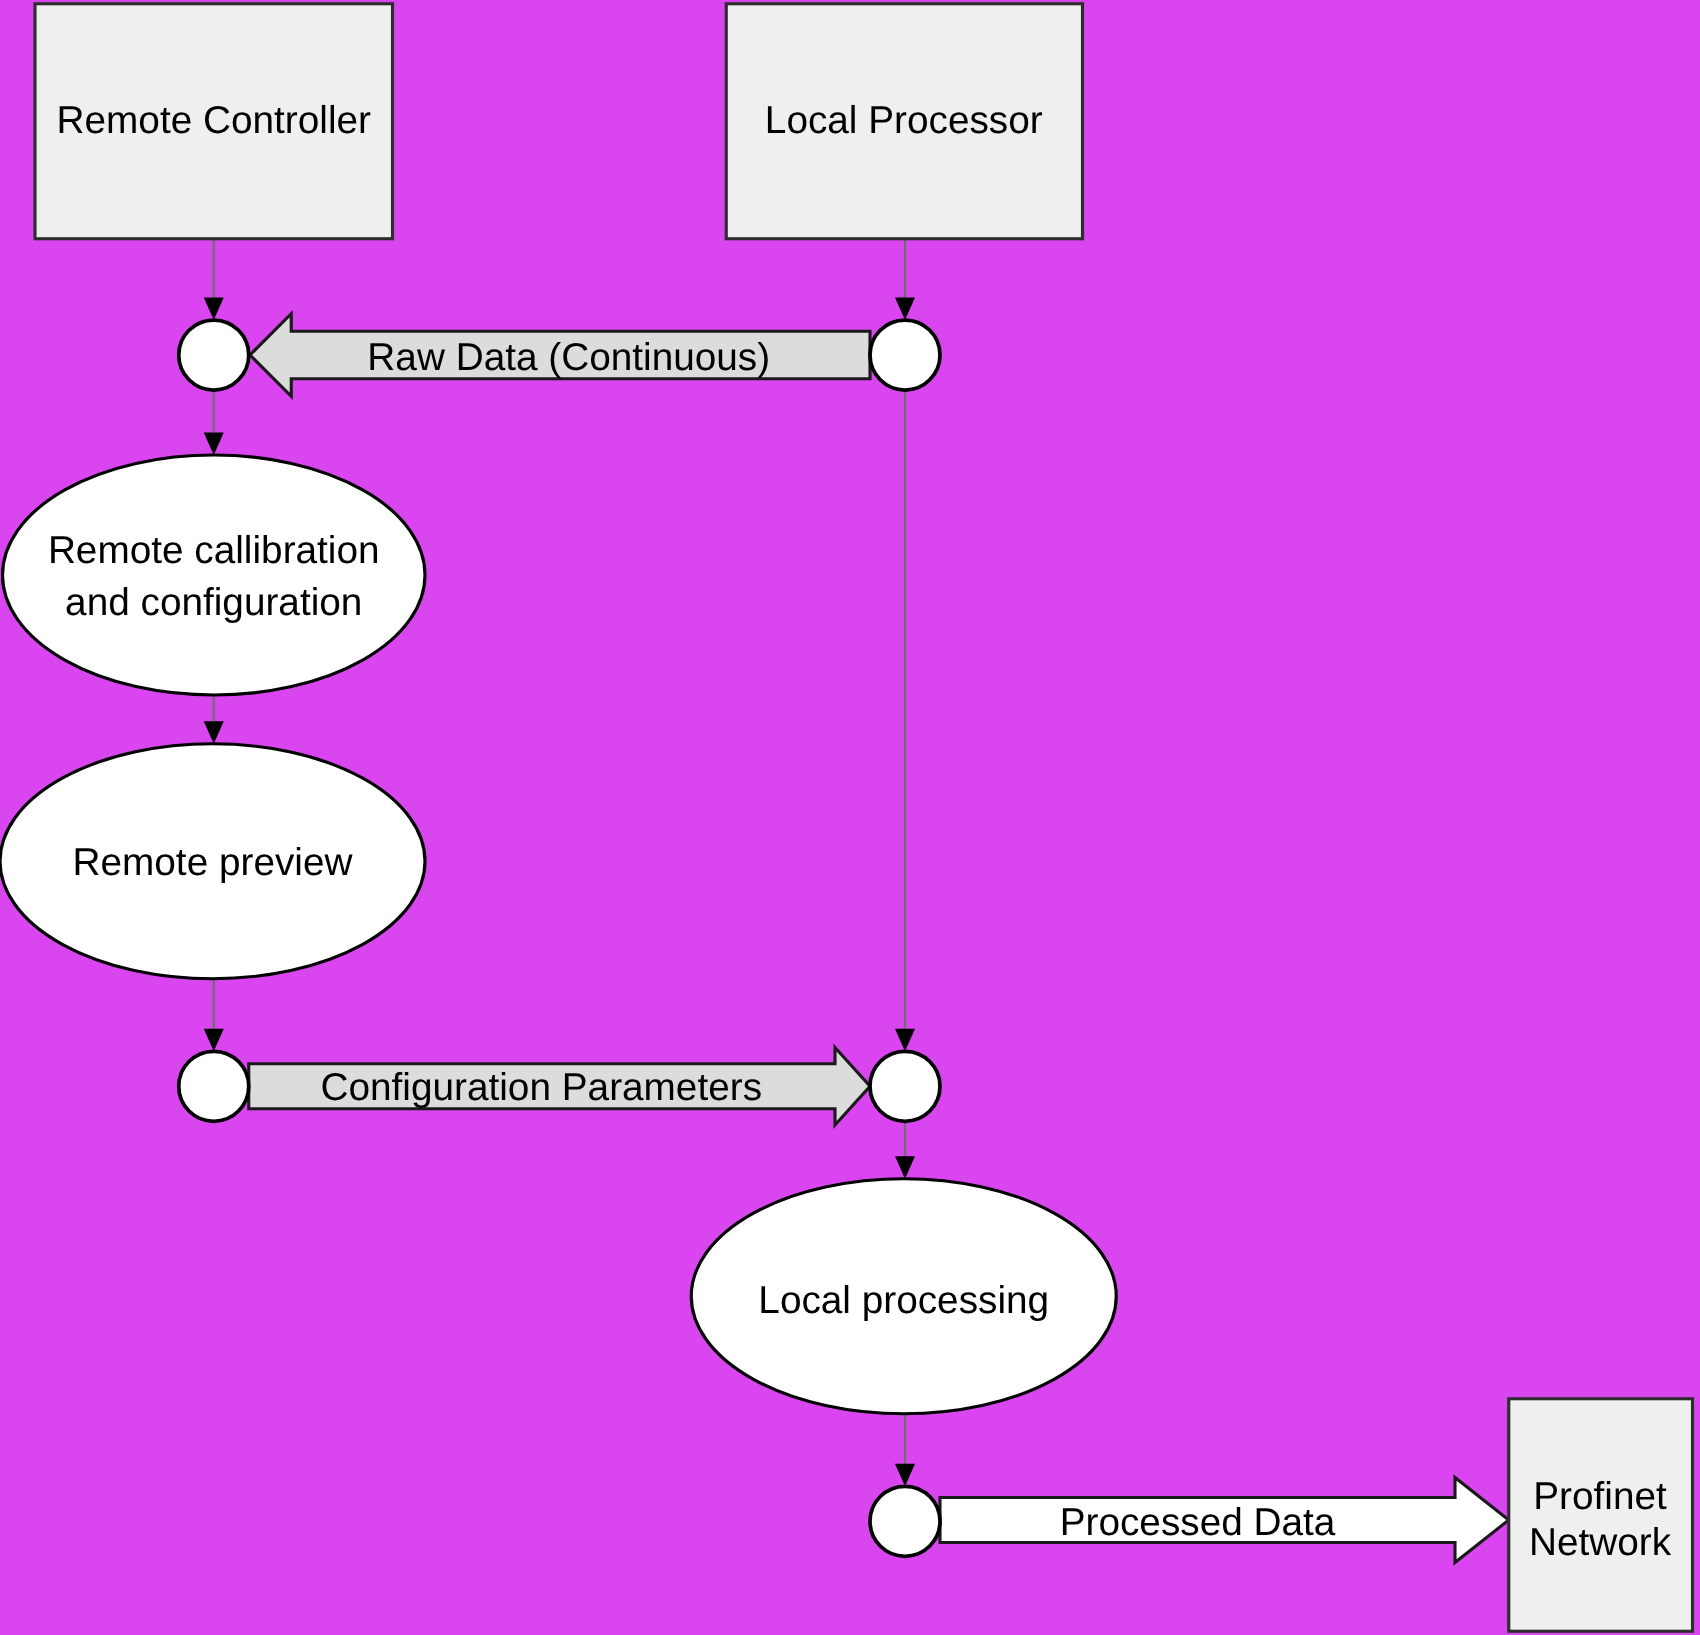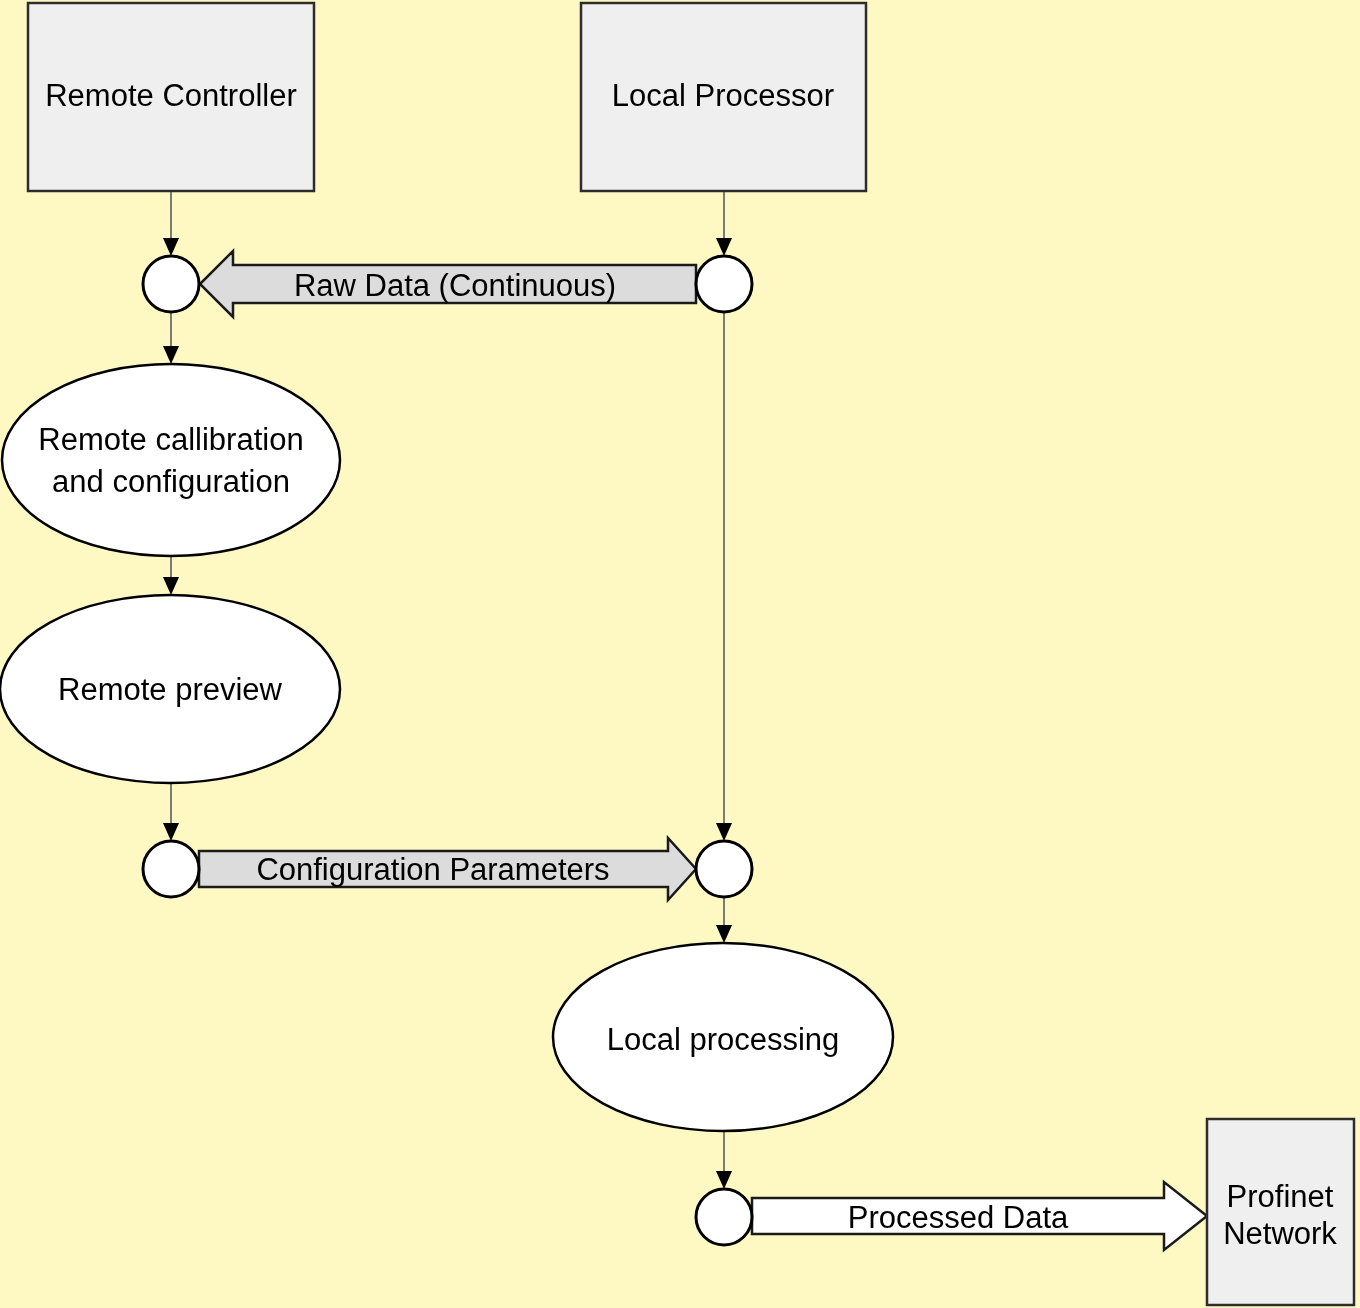--- a/index.html
+++ b/index.html
@@ -4,21 +4,21 @@
 <style>
   html, body {
     margin: 0;
     padding: 0;
     background: #ffffff;
   }
   .canvas {
     position: relative;
     width: 1360px;
     height: 1308px;
-    background: #fef9c3;
+    background: #d946ef;
     overflow: hidden;
   }
   svg { display: block; }
   text {
     font-family: "Liberation Sans", sans-serif;
     font-size: 31px;
     fill: #000000;
     text-anchor: middle;
   }
   .node-box {

